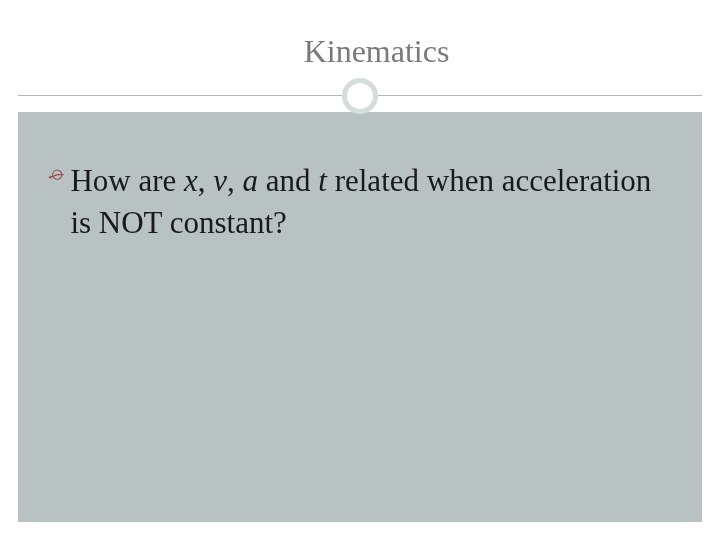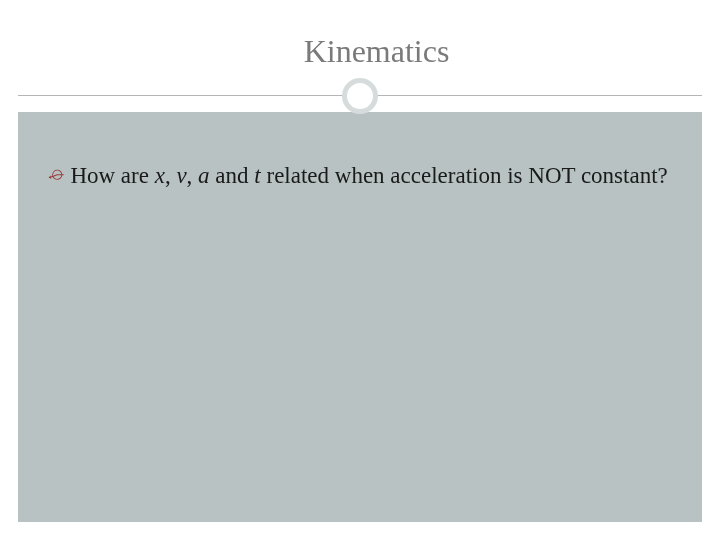--- a/index.html
+++ b/index.html
@@ -76,21 +76,21 @@
       line-height: 1.35;
     }
     .bullet-icon {
       color: #9b3b3b;
       font-size: 22px;
       flex-shrink: 0;
       line-height: 1.3;
       font-weight: normal;
     }
     .bullet-text {
-      font-size: 23px;
+      font-size: 31px;
       color: #1a1a1a;
     }
     .bullet-text .ital {
       font-style: italic;
     }
   </style>
 </head>
 <body>
 
 <div class="slide">

